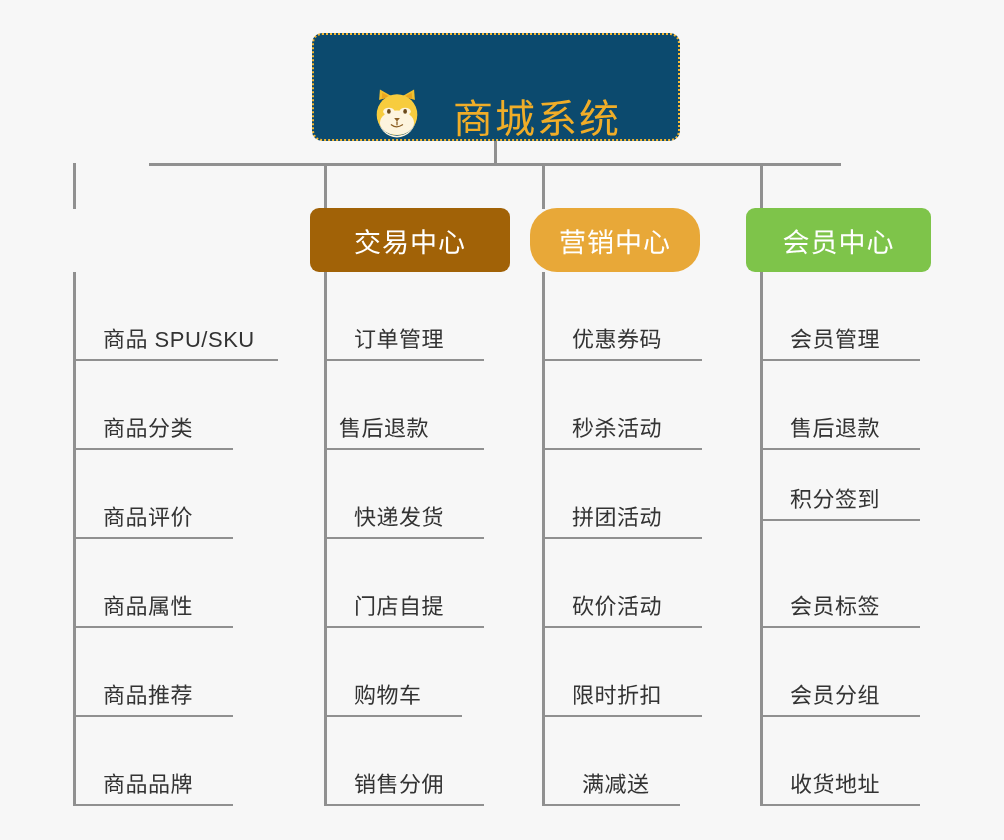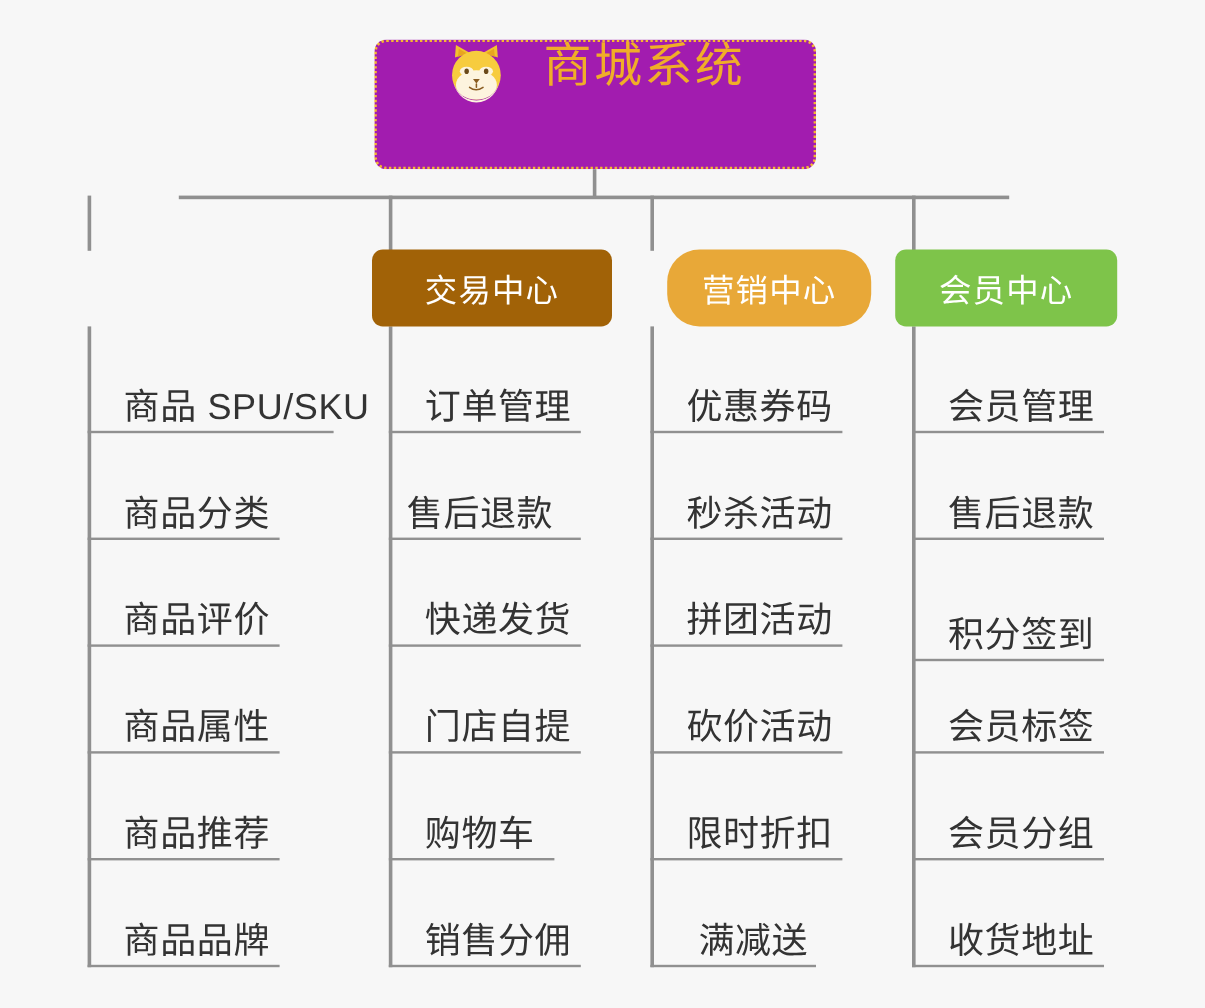--- a/index.html
+++ b/index.html
@@ -24,25 +24,25 @@
   }
 
   
   .root-node {
     position: absolute;
     left: 312px;
     top: 33px;
     width: 368px;
     height: 108px;
     box-sizing: border-box;
-    background: #a21caf;
+    background: #0c4a6e;
     border: 2px dotted #f5b731;
     border-radius: 10px;
     display: flex;
-    align-items: flex-start;
+    align-items: flex-end;
     justify-content: center;
     gap: 30px;
   }
   .root-icon {
     width: 52px;
     height: 52px;
     flex: 0 0 52px;
     position: relative;
     display: block;
   }
@@ -103,21 +103,21 @@
     position: absolute;
     left: 0;
     height: 89px;
     box-sizing: border-box;
     display: flex;
     align-items: flex-end;
     border-bottom: 2px solid #909090;
     padding: 0 0 4px 30px;
   }
   .leaf-label {
-    font-size: 30px;
+    font-size: 22px;
     line-height: 30px;
     color: #333333;
     white-space: nowrap;
     letter-spacing: 0.5px;
   }
 </style>
 </head>
 <body>
 
 <div id="mindmap">
@@ -218,41 +218,41 @@
         </div>
       </div>
       <div class="branch" style="left: 760px;">
         <div class="trunk" style="height: 534px;"></div>
         <div class="leaf" style="top: 0px; width: 160px;">
           <span class="leaf-label">会员管理</span>
         </div>
         <div class="leaf" style="top: 89px; width: 160px;">
           <span class="leaf-label">售后退款</span>
         </div>
-        <div class="leaf" style="top: 190px; width: 160px;">
+        <div class="leaf" style="top: 160px; width: 160px;">
           <span class="leaf-label">积分签到</span>
         </div>
         <div class="leaf" style="top: 267px; width: 160px;">
           <span class="leaf-label">会员标签</span>
         </div>
         <div class="leaf" style="top: 356px; width: 160px;">
           <span class="leaf-label">会员分组</span>
         </div>
         <div class="leaf" style="top: 445px; width: 160px;">
           <span class="leaf-label">收货地址</span>
         </div>
       </div>
     </div>
 
 <div class="conn conn-v drop" style="left: 73px;"></div>
     <div class="conn conn-v drop" style="left: 324px;"></div>
     <div class="cat-header" style="left: 310px; width: 200px; background: #a16207;">
       <span>交易中心</span>
     </div>
     <div class="conn conn-v drop" style="left: 542px;"></div>
-    <div class="cat-header" style="left: 556px; width: 170px; background: rgb(232, 168, 56); border-radius: 27px;">
+    <div class="cat-header" style="left: 530px; width: 170px; background: rgb(232, 168, 56); border-radius: 27px;">
       <span>营销中心</span>
     </div>
     <div class="conn conn-v drop" style="left: 760px;"></div>
     <div class="cat-header" style="left: 746px; width: 185px; background: rgb(126, 196, 74);">
       <span>会员中心</span>
     </div>
   </div>
 
 </body></html>

